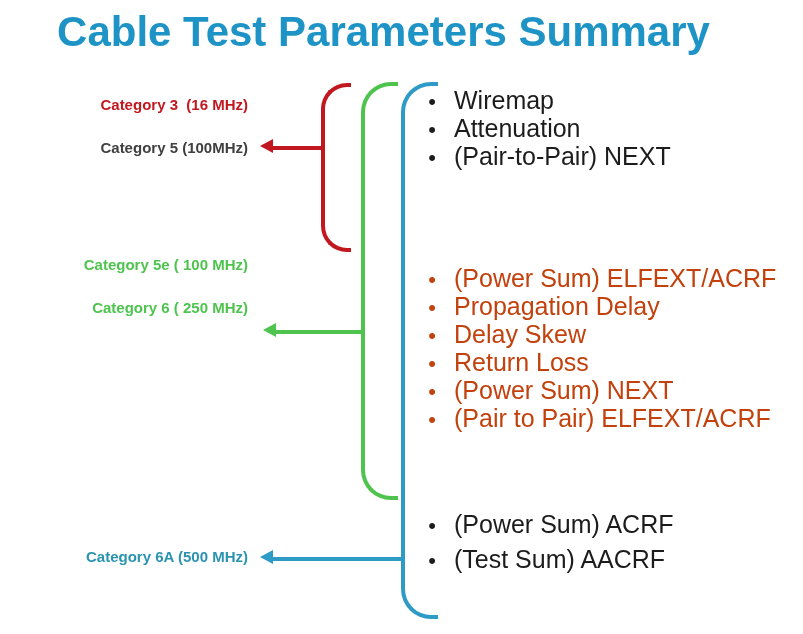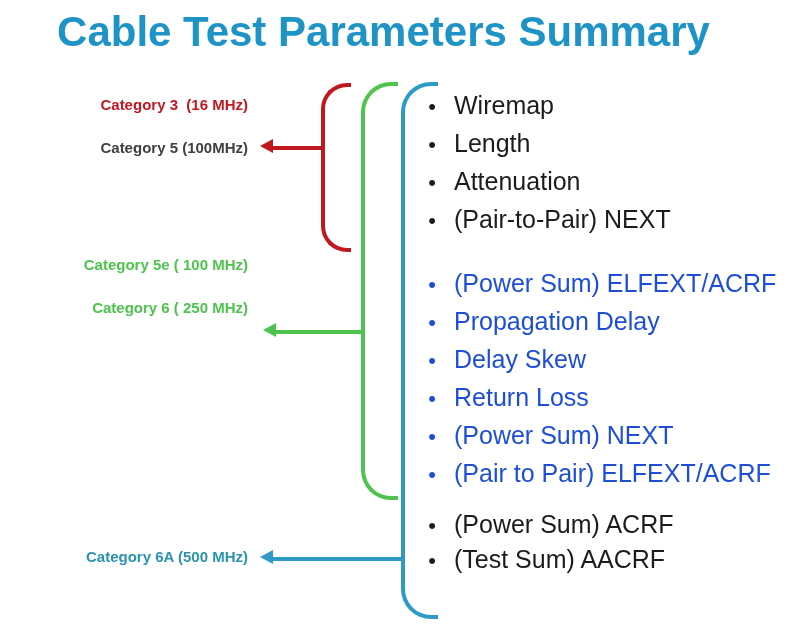--- a/index.html
+++ b/index.html
@@ -51,21 +51,21 @@
   .head-red    { left: 260px; top: 139px; }
   .shaft-green { left: 275px; top: 330px; width: 88px; }
   .head-green  { left: 263px; top: 323px; }
   .shaft-blue  { left: 272px; top: 557px; width: 131px; }
   .head-blue   { left: 260px; top: 550px; }
 
   .plist {
     position: absolute; left: 422px;
     font-size: 25px;
   }
-  .plist .row { line-height: 36px; white-space: nowrap; }
+  .plist .row { line-height: 27px; white-space: nowrap; }
   .plist-3 .row { line-height: 33.5px; }
   .bullet {
     display: inline-block; width: 20px; text-align: center;
     margin-right: 12px; font-size: 22px; vertical-align: baseline;
   }
   .plist-1 { top: 87px; }
   .plist-2 { top: 265px; }
   .plist-3 { top: 508px; }
 </style>
 </head>
@@ -93,26 +93,25 @@
     <div class="arrow-shaft shaft-green" style="background-color: rgb(78, 196, 78);"></div>
     <div class="arrow-head head-green" style="border-right-color: rgb(78, 196, 78);"></div>
   </div>
   <div>
     <div class="arrow-shaft shaft-blue" style="background-color: rgb(46, 154, 198);"></div>
     <div class="arrow-head head-blue" style="border-right-color: rgb(46, 154, 198);"></div>
   </div>
 
   <div class="plist plist-1" style="color: rgb(28, 28, 28);">
     <div class="row"><span class="bullet">•</span><span>Wiremap</span></div>
-    <div class="row"><span class="bullet">•</span><span>Length</span></div>
     <div class="row"><span class="bullet">•</span><span>Attenuation</span></div>
     <div class="row"><span class="bullet">•</span><span>(Pair-to-Pair) NEXT</span></div>
   </div>
 
-  <div class="plist plist-2" style="color: #1d4ed8;">
+  <div class="plist plist-2" style="color: #c2410c;">
     <div class="row"><span class="bullet">•</span><span>(Power Sum) ELFEXT/ACRF</span></div>
     <div class="row"><span class="bullet">•</span><span>Propagation Delay</span></div>
     <div class="row"><span class="bullet">•</span><span>Delay Skew</span></div>
     <div class="row"><span class="bullet">•</span><span>Return Loss</span></div>
     <div class="row"><span class="bullet">•</span><span>(Power Sum) NEXT</span></div>
     <div class="row"><span class="bullet">•</span><span>(Pair to Pair) ELFEXT/ACRF</span></div>
   </div>
 
   <div class="plist plist-3" style="color: rgb(28, 28, 28);">
     <div class="row"><span class="bullet">•</span><span>(Power Sum) ACRF</span></div>

